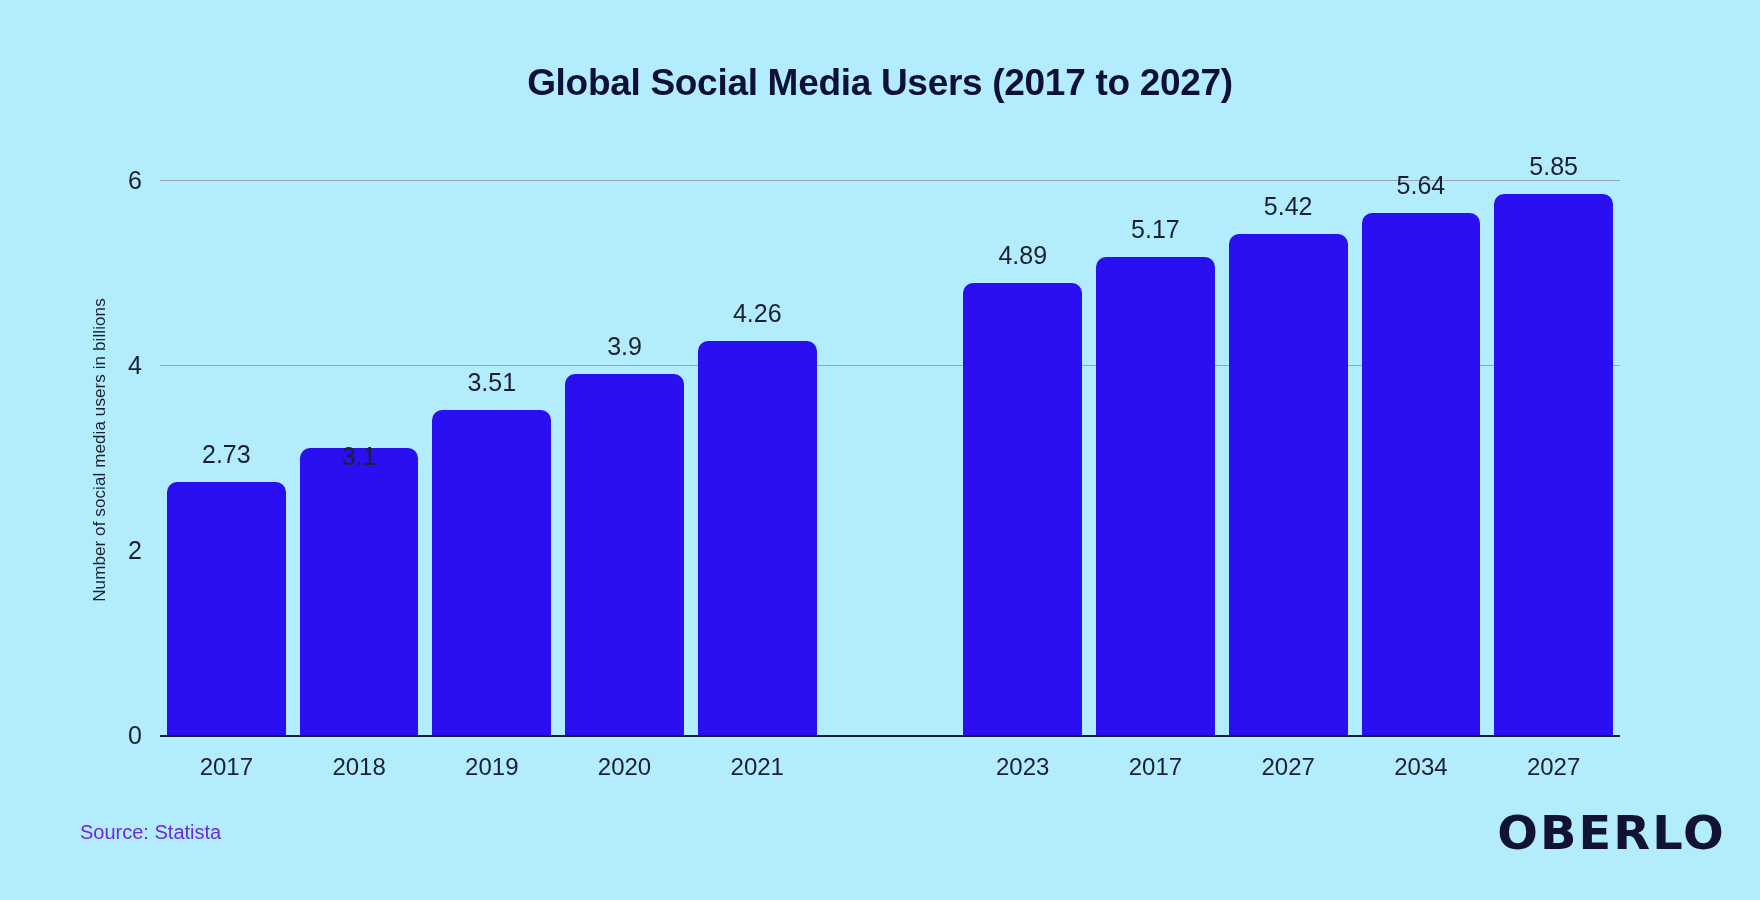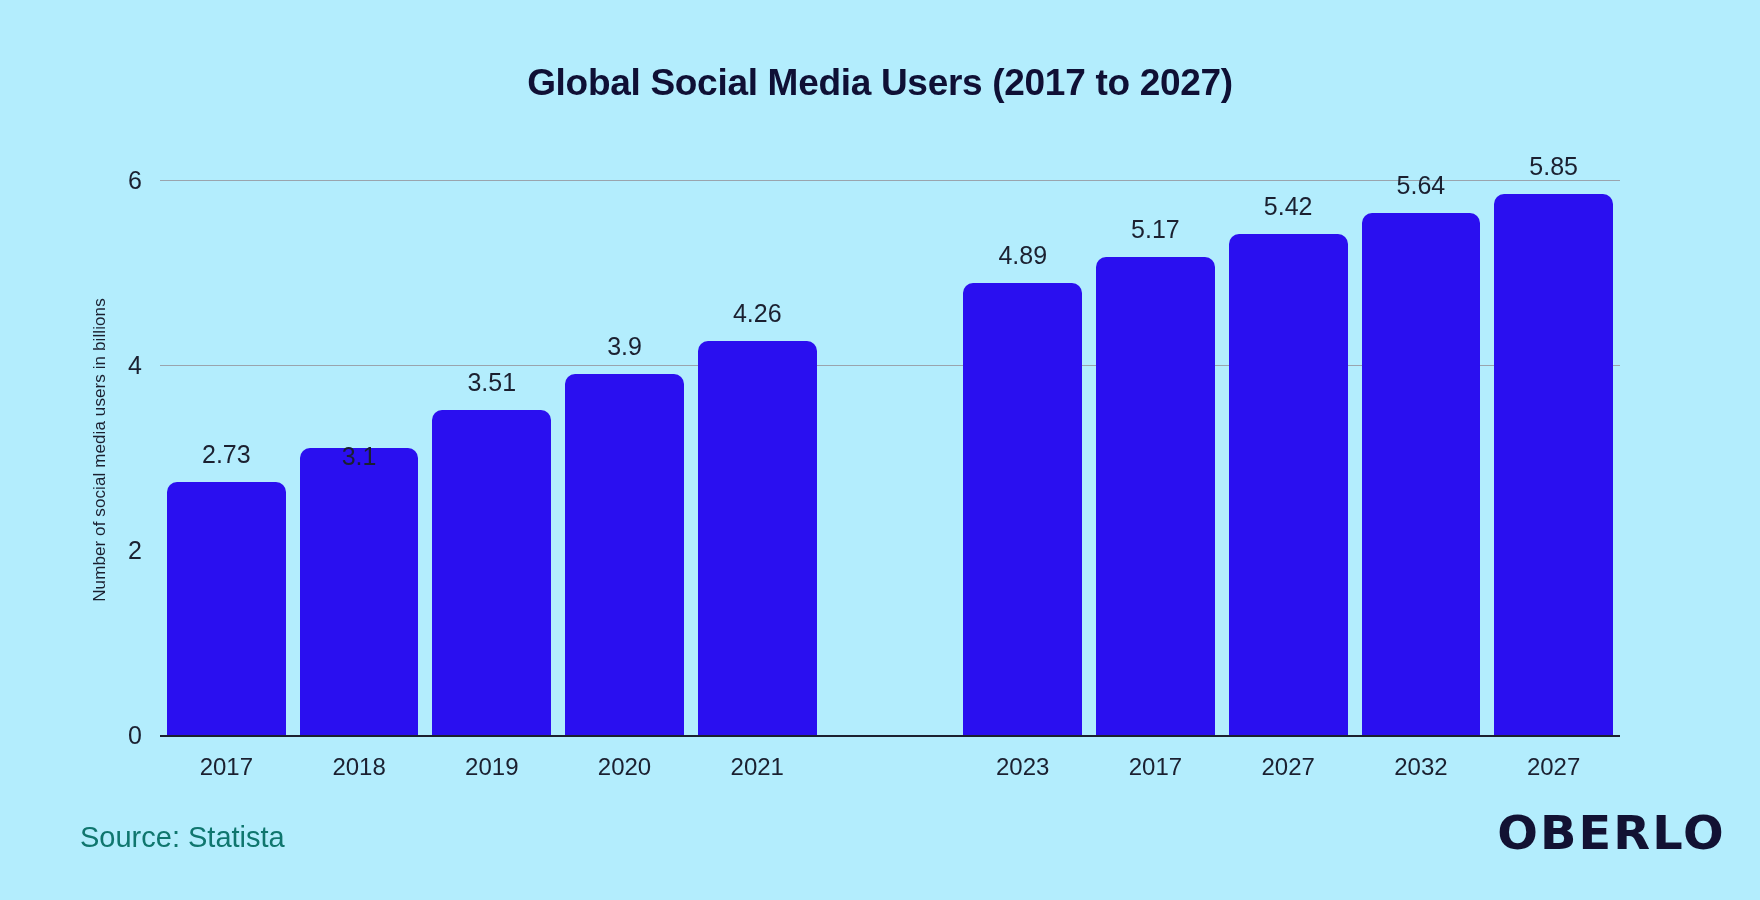--- a/index.html
+++ b/index.html
@@ -129,22 +129,22 @@
     font-size: 24px;
     color: #1b2030;
     white-space: nowrap;
   }
 
   
   #source-text {
     position: absolute;
     left: 80px;
     top: 821px;
-    font-size: 29px;
-    color: #0f766e;
+    font-size: 20px;
+    color: #6d28d9;
     white-space: nowrap;
   }
   #brand-logo {
     position: absolute;
     right: 34px;
     top: 806px;
     font-size: 46px;
     font-weight: bold;
     color: #121233;
     letter-spacing: 2px;
@@ -214,21 +214,21 @@
           <div class="xtick-label">2017</div>
         </div>
         <div class="bar-slot" style="left: 1061.82px; width: 132.727px;">
           <div class="bar" style="height: 501.35px; background: rgb(42, 15, 240);"></div>
           <div class="bar-value" style="top: 11.65px;">5.42</div>
           <div class="xtick-label">2027</div>
         </div>
         <div class="bar-slot" style="left: 1194.55px; width: 132.727px;">
           <div class="bar" style="height: 521.7px; background: rgb(42, 15, 240);"></div>
           <div class="bar-value" style="top: -8.7px;">5.64</div>
-          <div class="xtick-label">2032</div>
+          <div class="xtick-label">2034</div>
         </div>
         <div class="bar-slot" style="left: 1327.27px; width: 132.727px;">
           <div class="bar" style="height: 541.125px; background: rgb(42, 15, 240);"></div>
           <div class="bar-value" style="top: -28.125px;">5.85</div>
           <div class="xtick-label">2027</div>
         </div>
       </div>
   </div>
 
   <div id="source-text">Source: Statista</div>

